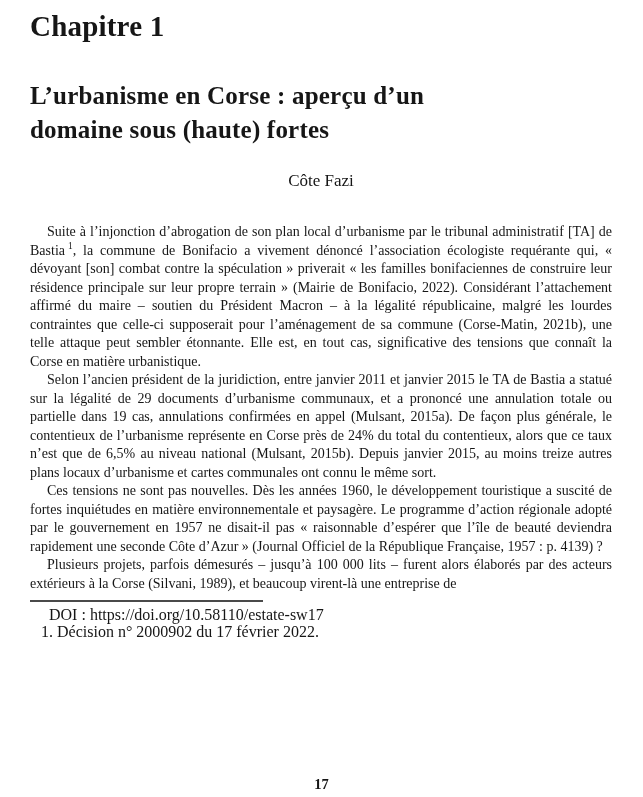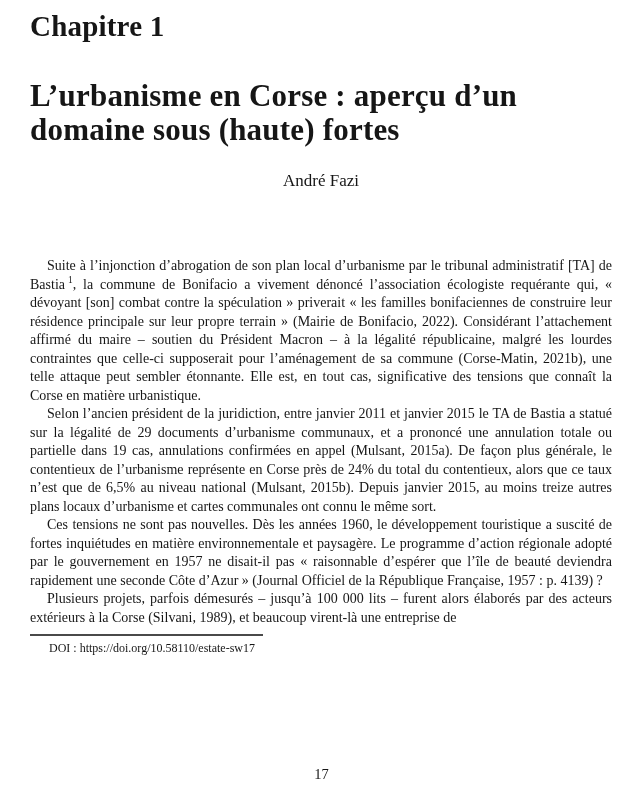--- a/index.html
+++ b/index.html
@@ -24,32 +24,32 @@
   }
   .chapter {
     margin: 0;
     font-size: 29px;
     font-weight: 700;
     line-height: 33px;
     letter-spacing: 0.2px;
   }
   .title {
     margin-top: 36px;
-    font-size: 31px;
+    font-size: 25px;
     font-weight: 700;
     line-height: 34px;
     letter-spacing: 0.2px;
   }
   .author {
     margin-top: 24px;
     text-align: center;
     font-size: 17px;
   }
   .bodytext {
-    margin-top: 66px;
+    margin-top: 32px;
     font-size: 14px;
     line-height: 18.5px;
     text-align: justify;
     max-height: 453px;
     overflow: hidden;
   }
   .bodytext p {
     margin: 0;
     text-indent: 17px;
   }
@@ -58,63 +58,65 @@
     margin-left: 3px;
     line-height: 0;
   }
   .footer-rule {
     margin-top: 7px;
     width: 233px;
     height: 1.5px;
     background: #4a4a4a;
   }
   .fn {
-    font-size: 12px;
+    font-size: 16px;
     line-height: 17.5px;
   }
   .doi-line {
     margin-top: 4px;
     padding-left: 19px;
   }
   .note {
     padding-left: 11px;
   }
   .pageno {
     position: absolute;
     left: 0;
     right: 0;
-    bottom: 14px;
+    bottom: 4px;
     text-align: center;
     font-size: 14.5px;
+    font-weight: bold;
   }
 </style>
 </head>
 <body>
 
 <div class="page">
 
   <h1 class="chapter">Chapitre 1</h1>
 
   <div class="title">
     <div>L’urbanisme en Corse : aperçu d’un</div>
     <div>domaine sous (haute) fortes</div>
   </div>
 
-  <div class="author">André Fazi</div>
+  <div class="author">Côte Fazi</div>
 
   <div class="bodytext">
     <p><span>Suite à l’injonction d’abrogation de son plan local d’urbanisme par le tribunal administratif [TA] de Bastia</span><sup class="fnref">1</sup><span>, la commune de Bonifacio a vivement dénoncé l’association écologiste requérante qui, « dévoyant [son] combat contre la spéculation » priverait « les familles bonifaciennes de construire leur résidence principale sur leur propre terrain » (Mairie de Bonifacio, 2022). Considérant l’attachement affirmé du maire – soutien du Président Macron – à la légalité républicaine, malgré les lourdes contraintes que celle-ci supposerait pour l’aménagement de sa commune (Corse-Matin, 2021b), une telle attaque peut sembler étonnante. Elle est, en tout cas, significative des tensions que connaît la Corse en matière urbanistique.</span></p>
     <p>Selon l’ancien président de la juridiction, entre janvier 2011 et janvier 2015 le TA de Bastia a statué sur la légalité de 29 documents d’urbanisme communaux, et a prononcé une annulation totale ou partielle dans 19 cas, annulations confirmées en appel (Mulsant, 2015a). De façon plus générale, le contentieux de l’urbanisme représente en Corse près de 24% du total du contentieux, alors que ce taux n’est que de 6,5% au niveau national (Mulsant, 2015b). Depuis janvier 2015, au moins treize autres plans locaux d’urbanisme et cartes communales ont connu le même sort.</p>
     <p>Ces tensions ne sont pas nouvelles. Dès les années 1960, le développement touristique a suscité de fortes inquiétudes en matière environnementale et paysagère. Le programme d’action régionale adopté par le gouvernement en 1957 ne disait-il pas « raisonnable d’espérer que l’île de beauté deviendra rapidement une seconde Côte d’Azur » (Journal Officiel de la République Française, 1957 : p. 4139) ?</p>
     <p>Plusieurs projets, parfois démesurés – jusqu’à 100 000 lits – furent alors élaborés par des acteurs extérieurs à la Corse (Silvani, 1989), et beaucoup virent-là une entreprise de</p>
   </div>
 
   <div class="footer-rule"></div>
 
   <div class="fn doi-line">
     <span>DOI :</span>
     <span>https://doi.org/10.58110/estate-sw17</span>
   </div>
 
+  <div class="fn note">1. Décision n° 2000902 du 17 février 2022.</div>
 
   <div class="pageno">17</div>
 
 </div>
 
 </body></html>

